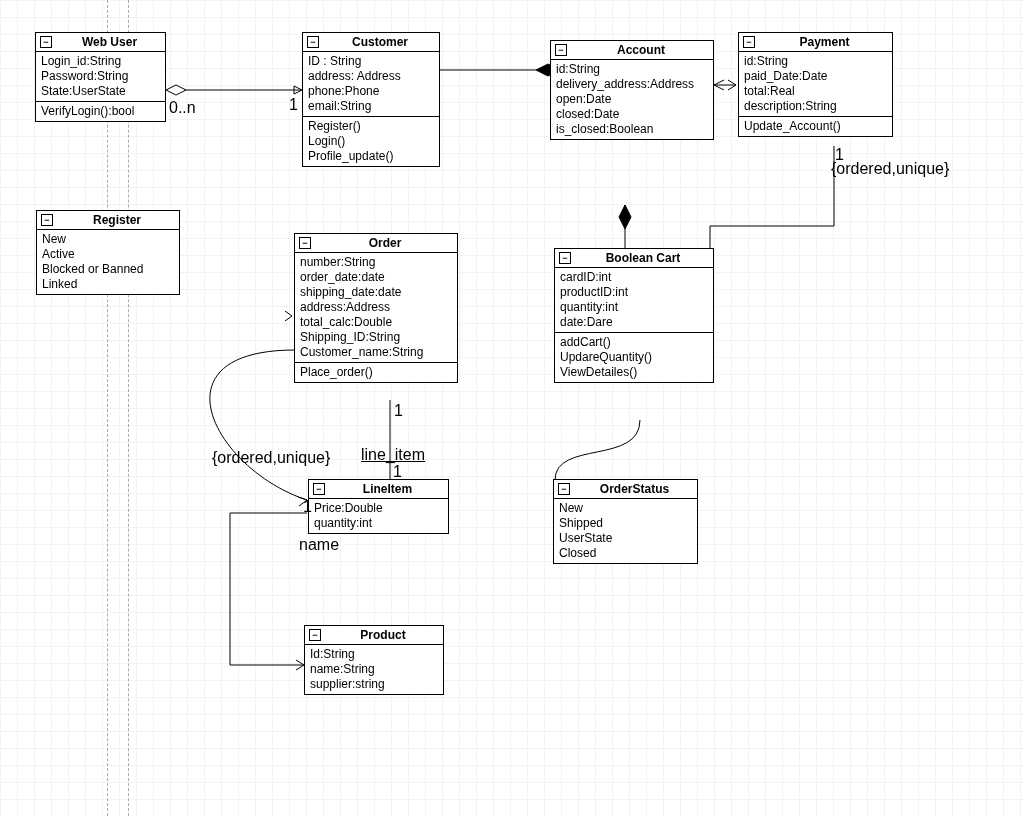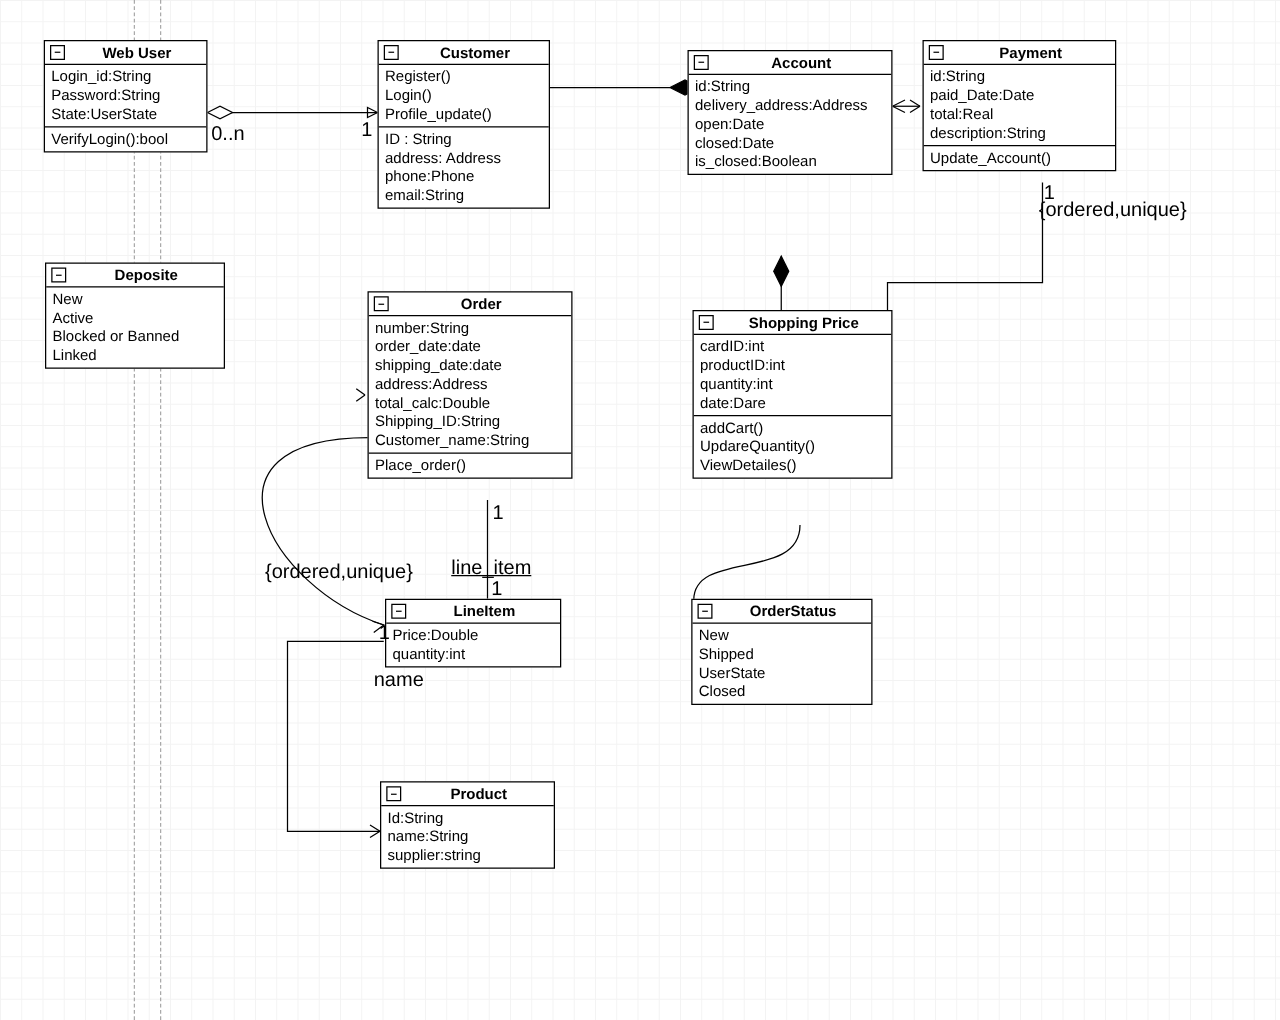--- a/index.html
+++ b/index.html
@@ -78,29 +78,29 @@
         <div class="row">VerifyLogin():bool</div>
       </div>
   </div>
 
   <div class="uml" style="left:302px;top:32px;width:138px;">
     <div class="titlebar">
         <span class="toggle">−</span>
         <span class="label">Customer</span>
       </div>
     <div class="section">
-        <div class="row">Register()</div>
-        <div class="row">Login()</div>
-        <div class="row">Profile_update()</div>
-      </div>
-    <div class="section">
         <div class="row">ID : String</div>
         <div class="row">address: Address</div>
         <div class="row">phone:Phone</div>
         <div class="row">email:String</div>
+      </div>
+    <div class="section">
+        <div class="row">Register()</div>
+        <div class="row">Login()</div>
+        <div class="row">Profile_update()</div>
       </div>
   </div>
 
   <div class="uml" style="left:550px;top:40px;width:164px;">
     <div class="titlebar">
         <span class="toggle">−</span>
         <span class="label">Account</span>
       </div>
     <div class="section">
         <div class="row">id:String</div>
@@ -123,21 +123,21 @@
         <div class="row">description:String</div>
       </div>
     <div class="section">
         <div class="row">Update_Account()</div>
       </div>
   </div>
 
   <div class="uml" style="left:36px;top:210px;width:144px;">
     <div class="titlebar">
         <span class="toggle">−</span>
-        <span class="label">Deposite</span>
+        <span class="label">Register</span>
       </div>
     <div class="section">
         <div class="row">New</div>
         <div class="row">Active</div>
         <div class="row">Blocked or Banned</div>
         <div class="row">Linked</div>
       </div>
   </div>
 
   <div class="uml" style="left:294px;top:233px;width:164px;">
@@ -155,21 +155,21 @@
         <div class="row">Customer_name:String</div>
       </div>
     <div class="section">
         <div class="row">Place_order()</div>
       </div>
   </div>
 
   <div class="uml" style="left:554px;top:248px;width:160px;">
     <div class="titlebar">
         <span class="toggle">−</span>
-        <span class="label">Shopping Price</span>
+        <span class="label">Boolean Cart</span>
       </div>
     <div class="section">
         <div class="row">cardID:int</div>
         <div class="row">productID:int</div>
         <div class="row">quantity:int</div>
         <div class="row">date:Dare</div>
       </div>
     <div class="section">
         <div class="row">addCart()</div>
         <div class="row">UpdareQuantity()</div>

